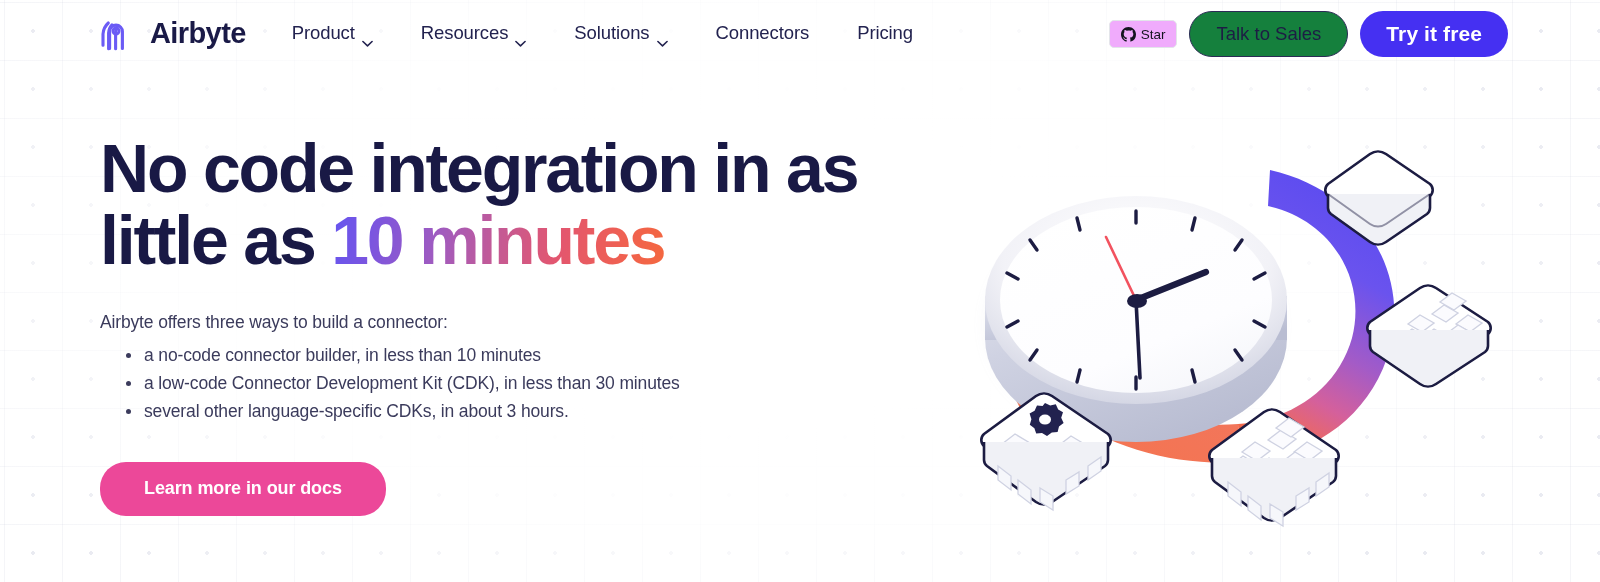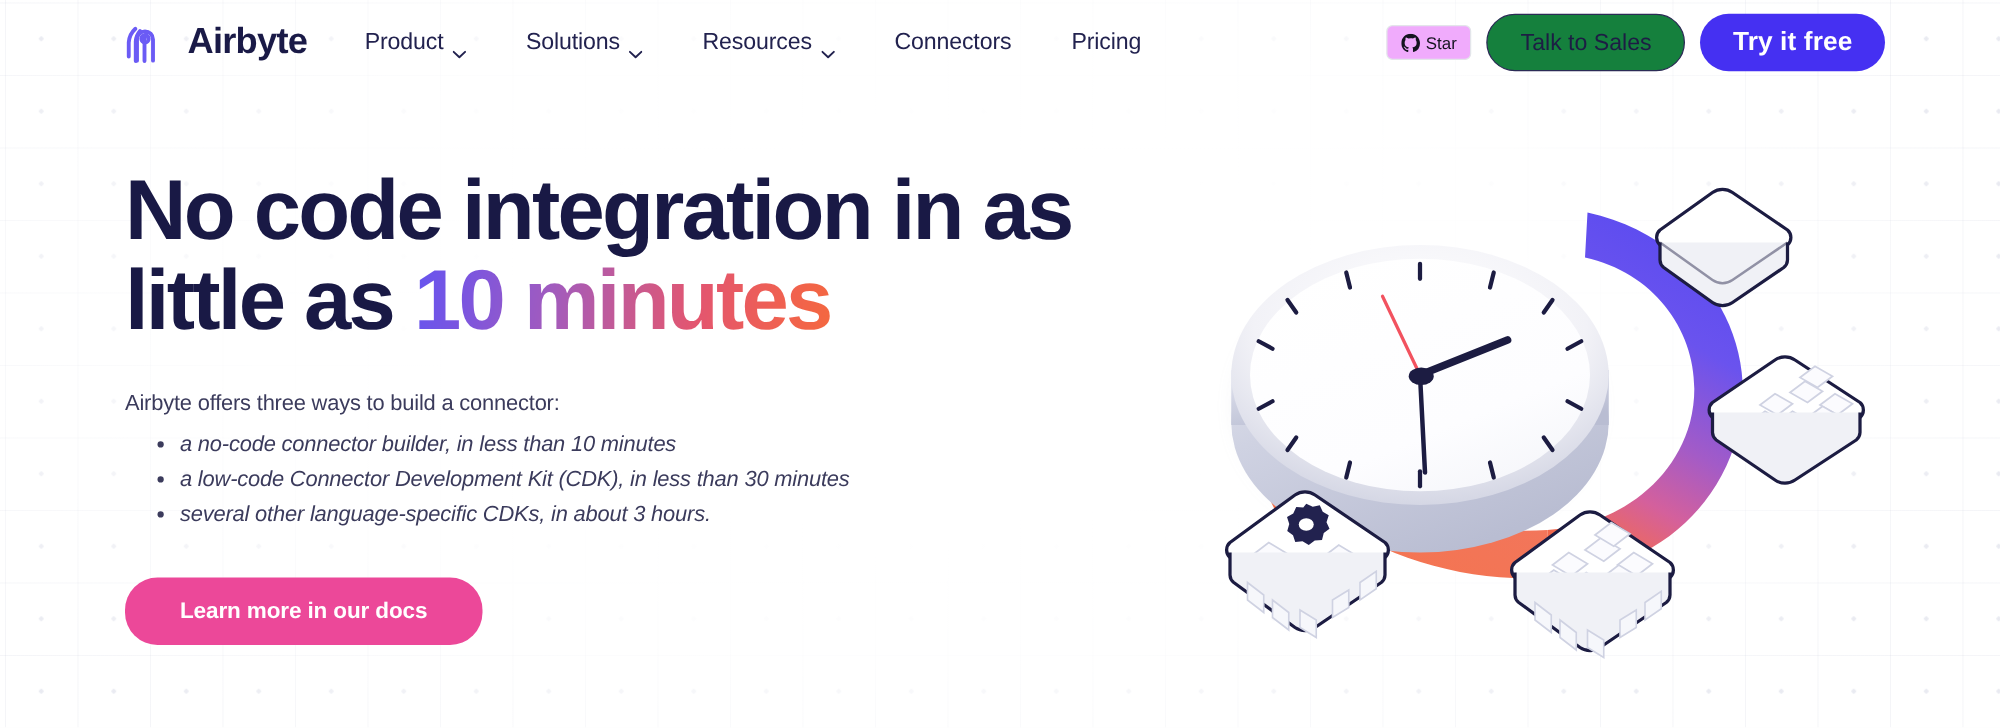--- a/index.html
+++ b/index.html
@@ -193,21 +193,20 @@
     margin: 5px 0 0 0;
     padding: 0 0 0 44px;
     list-style: none;
   }
   .bullets li {
     position: relative;
     font-size: 17.5px;
     color: #3b3b5c;
     line-height: 1.62;
     letter-spacing: -0.15px;
-    font-style: italic;
   }
   .bullets li::before {
     content: "";
     position: absolute;
     left: -18px;
     top: 12px;
     width: 5px; height: 5px;
     border-radius: 50%;
     background: #3b3b5c;
   }
@@ -267,29 +266,29 @@
     <nav class="nav">
       <div class="nav-item">
         <span>Product</span>
         <span class="chev">
           <svg viewBox="0 0 12 8" xmlns="http://www.w3.org/2000/svg" aria-hidden="true">
             <path d="M1 1.6 L6 6.4 L11 1.6" fill="none" stroke="#22224f" stroke-width="1.7" stroke-linecap="round" stroke-linejoin="round"></path>
           </svg>
         </span>
       </div>
       <div class="nav-item">
-        <span>Solutions</span>
+        <span>Resources</span>
         <span class="chev">
           <svg viewBox="0 0 12 8" xmlns="http://www.w3.org/2000/svg" aria-hidden="true">
             <path d="M1 1.6 L6 6.4 L11 1.6" fill="none" stroke="#22224f" stroke-width="1.7" stroke-linecap="round" stroke-linejoin="round"></path>
           </svg>
         </span>
       </div>
       <div class="nav-item">
-        <span>Resources</span>
+        <span>Solutions</span>
         <span class="chev">
           <svg viewBox="0 0 12 8" xmlns="http://www.w3.org/2000/svg" aria-hidden="true">
             <path d="M1 1.6 L6 6.4 L11 1.6" fill="none" stroke="#22224f" stroke-width="1.7" stroke-linecap="round" stroke-linejoin="round"></path>
           </svg>
         </span>
       </div>
       <div class="nav-item">
         <span>Connectors</span>
       </div>
       <div class="nav-item">

